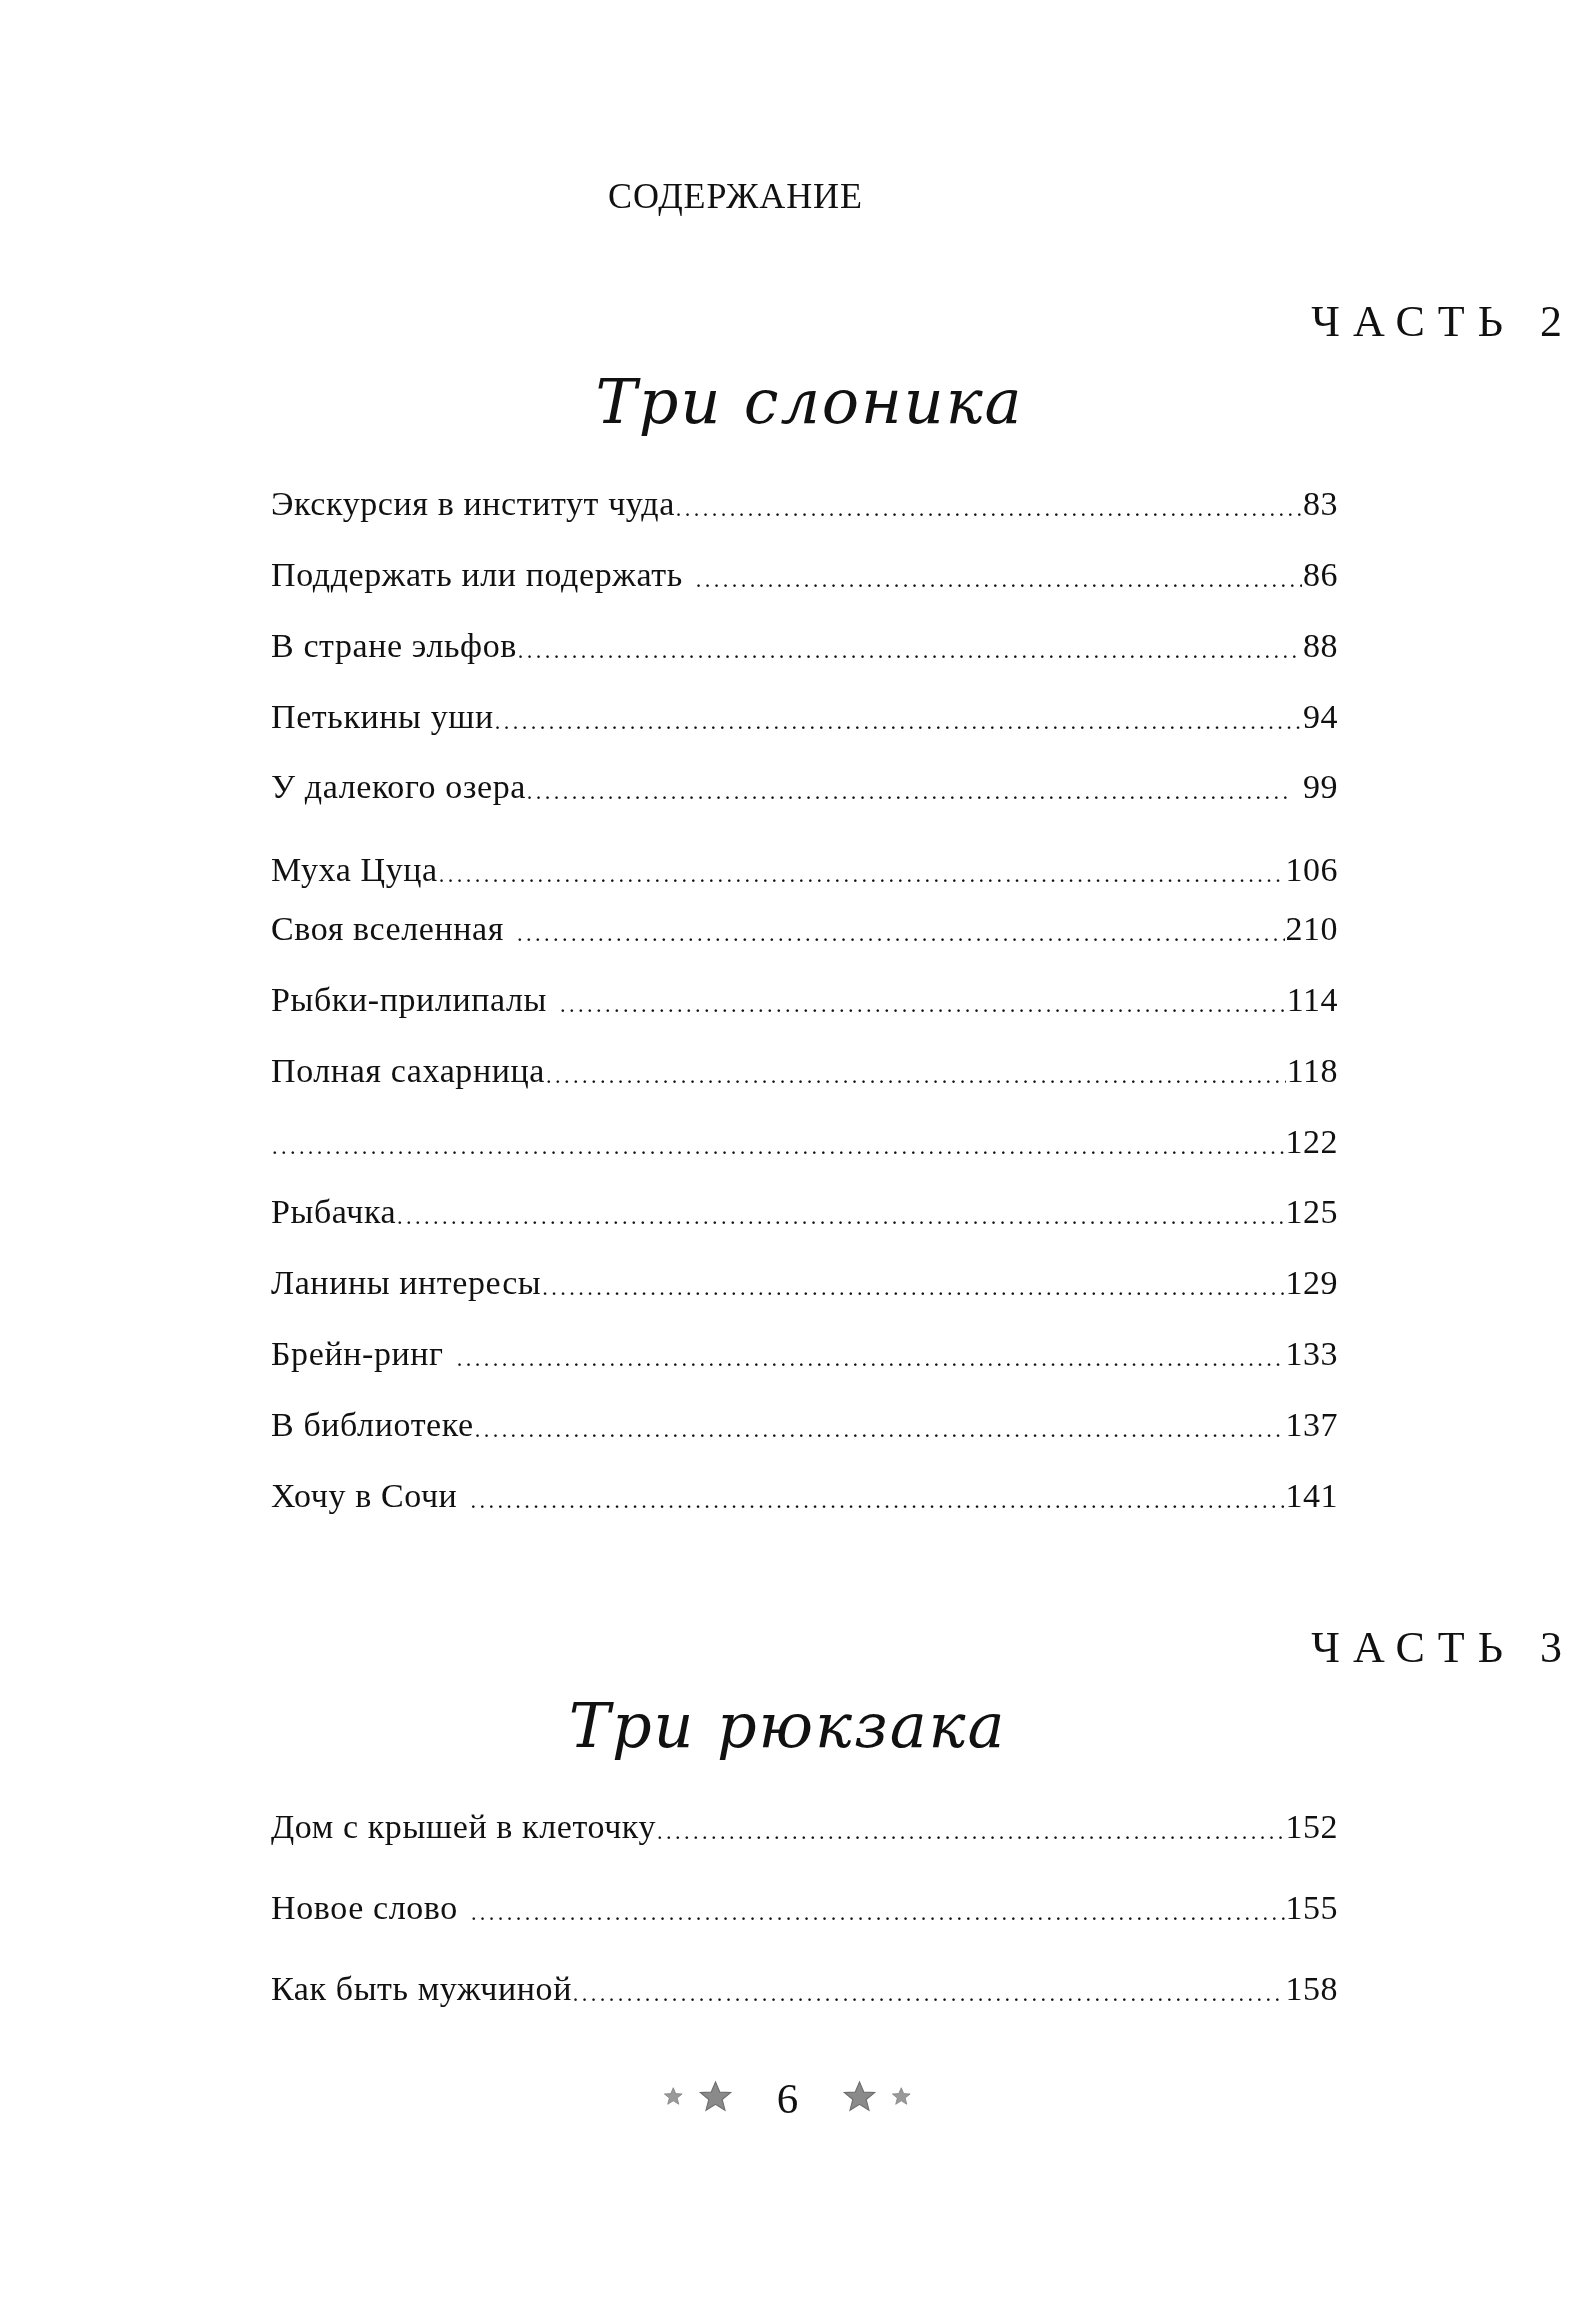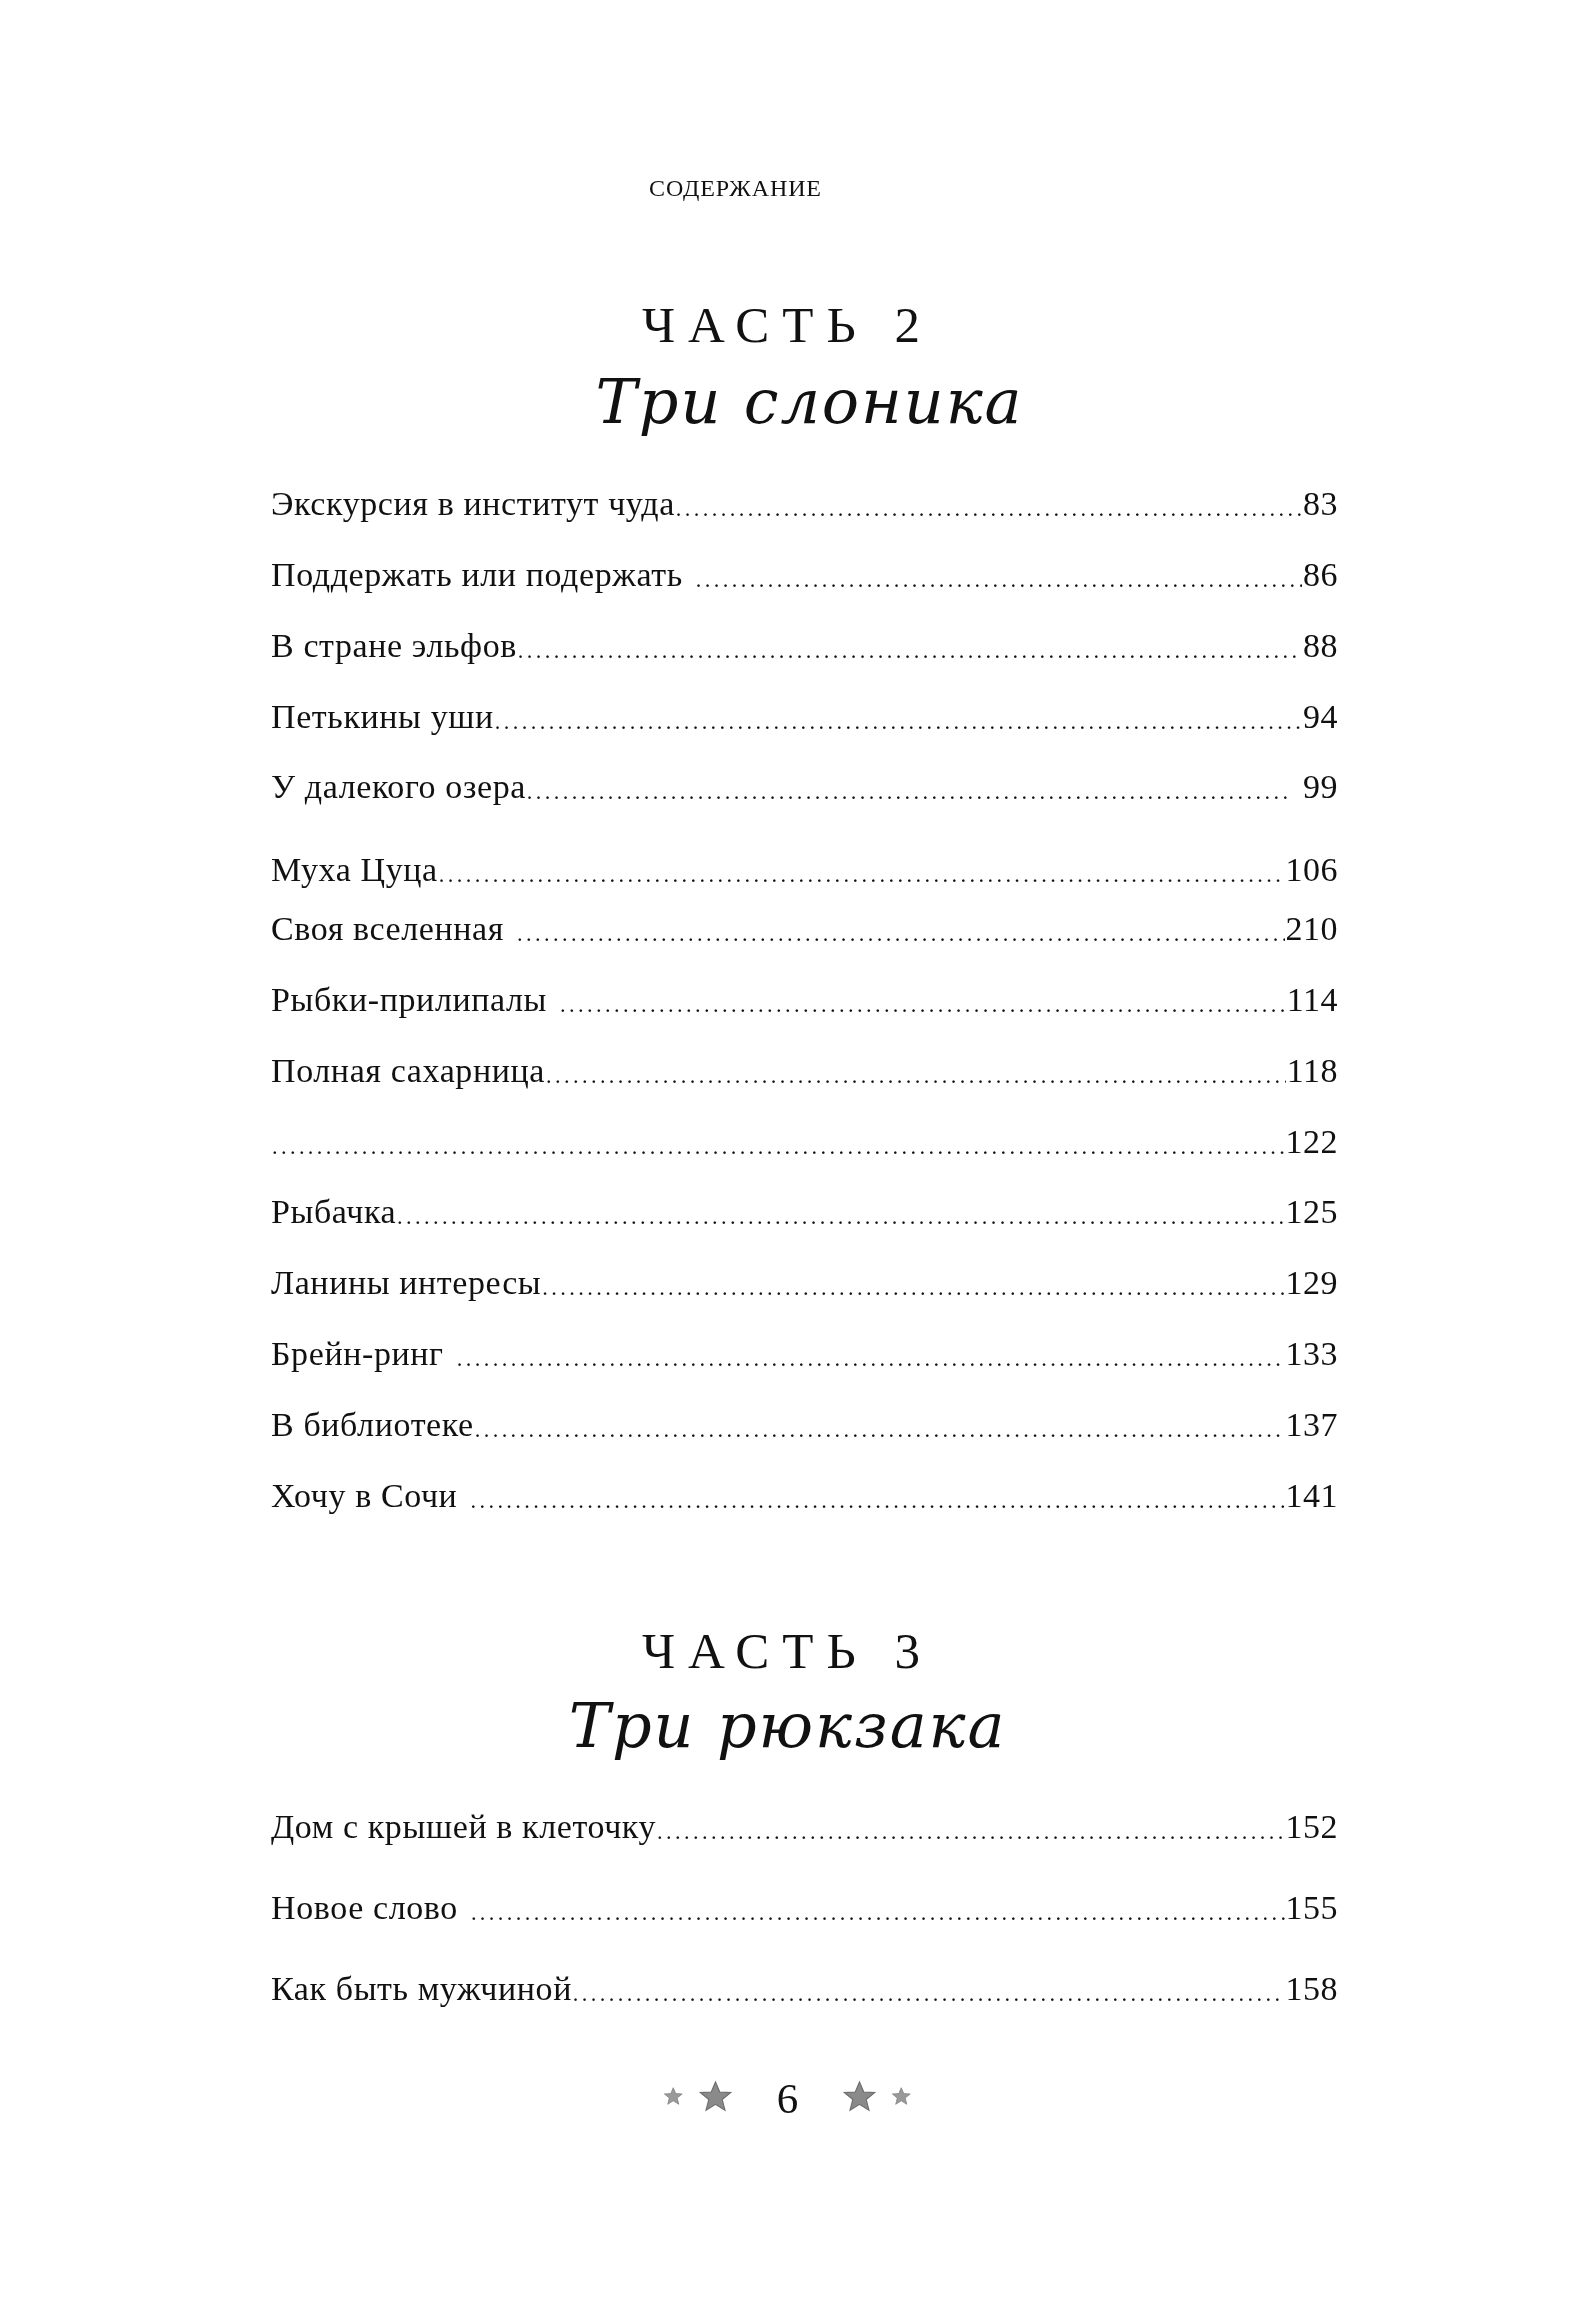--- a/index.html
+++ b/index.html
@@ -14,29 +14,29 @@
     overflow: hidden;
     color: #111111;
     font-family: "Liberation Serif", "DejaVu Serif", serif;
   }
   .running-head {
     position: absolute;
     top: 175px;
     left: 0;
     width: 1471px;
     text-align: center;
-    font-size: 24px;
+    font-size: 36px;
     letter-spacing: 0.9px;
   }
   .part-label {
     position: absolute;
     left: 0;
     width: 1575px;
-    text-align: center;
-    font-size: 51px;
+    text-align: right;
+    font-size: 44px;
     letter-spacing: 13px;
   }
   .part-title {
     position: absolute;
     left: 0;
     width: 1575px;
     text-align: center;
     font-family: "DejaVu Serif", "Liberation Serif", serif;
     font-style: italic;
     font-size: 62px;

